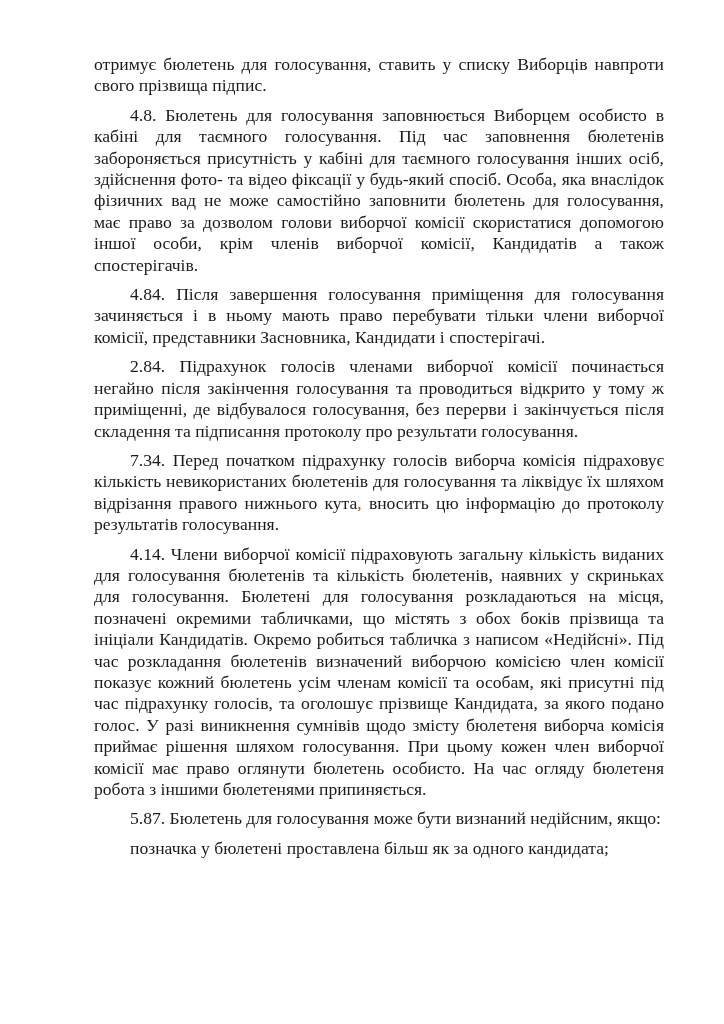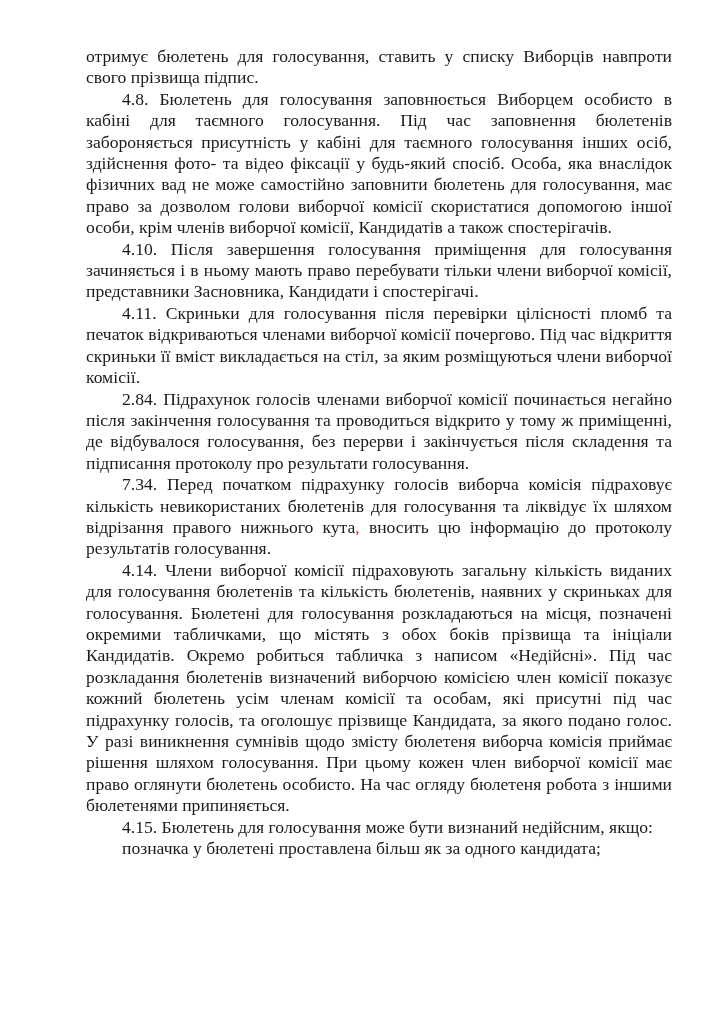--- a/index.html
+++ b/index.html
@@ -18,21 +18,21 @@
     left: 86px;
     top: 46px;
     width: 586px;
     font-family: "Liberation Serif", serif;
     font-size: 17.6px;
     line-height: 21.4px;
     color: #1a1a1a;
     text-align: justify;
   }
   .para {
-    margin: 0;
+    margin: 8px;
     padding: 0;
     text-indent: 0;
   }
   .para.indent {
     text-indent: 36px;
     font-family: Liberation Serif, serif;
   }
   .para.list {
     padding-left: 36px;
     text-align: left;
@@ -43,21 +43,20 @@
   .red {
     color: #d03020;
   }
 </style>
 </head>
 <body>
 
 <div class="page">
   <p class="para continue">отримує бюлетень для голосування, ставить у списку Виборців навпроти свого прізвища підпис.</p>
   <p class="para indent">4.8. Бюлетень для голосування заповнюється Виборцем особисто в кабіні для таємного голосування. Під час заповнення бюлетенів забороняється присутність у кабіні для таємного голосування інших осіб, здійснення фото- та відео фіксації у будь-який спосіб. Особа, яка внаслідок фізичних вад не може самостійно заповнити бюлетень для голосування, має право за дозволом голови виборчої комісії скористатися допомогою іншої особи, крім членів виборчої комісії, Кандидатів а також спостерігачів.</p>
-  <p class="para indent">4.10. Після завершення голосування приміщення для голосування зачиняється і в ньому мають право перебувати тільки члени виборчої комісії, представники Засновника, Кандидати і спостерігачі.</p>
-  <p class="para indent">4.11. Скриньки для голосування після перевірки цілісності пломб та печаток відкриваються членами виборчої комісії почергово. Під час відкриття скриньки її вміст викладається на стіл, за яким розміщуються члени виборчої комісії.</p>
+  <p class="para indent">4.84. Після завершення голосування приміщення для голосування зачиняється і в ньому мають право перебувати тільки члени виборчої комісії, представники Засновника, Кандидати і спостерігачі.</p>
   <p class="para indent">2.84. Підрахунок голосів членами виборчої комісії починається негайно після закінчення голосування та проводиться відкрито у тому ж приміщенні, де відбувалося голосування, без перерви і закінчується після складення та підписання протоколу про результати голосування.</p>
   <p class="para indent"><span>7.34. Перед початком підрахунку голосів виборча комісія підраховує кількість  невикористаних бюлетенів для голосування та ліквідує їх шляхом відрізання  правого нижнього кута</span><span class="red">,</span><span> вносить цю інформацію до протоколу результатів голосування.</span></p>
   <p class="para indent">4.14.  Члени виборчої комісії підраховують загальну кількість виданих для голосування бюлетенів та кількість бюлетенів, наявних у скриньках для голосування. Бюлетені для голосування розкладаються на місця, позначені окремими табличками, що містять з обох боків прізвища та ініціали Кандидатів. Окремо робиться табличка з написом «Недійсні». Під час розкладання бюлетенів визначений виборчою комісією член комісії показує кожний бюлетень усім членам комісії та особам, які присутні під час підрахунку голосів, та оголошує прізвище Кандидата, за якого подано голос. У разі виникнення сумнівів щодо змісту бюлетеня виборча комісія приймає рішення шляхом голосування. При цьому кожен член виборчої комісії має право оглянути бюлетень особисто. На час огляду бюлетеня робота з іншими бюлетенями припиняється.</p>
-  <p class="para indent">4.15.  Бюлетень для голосування може бути визнаний недійсним, якщо:</p>
+  <p class="para indent">5.87.  Бюлетень для голосування може бути визнаний недійсним, якщо:</p>
   <p class="para list">позначка у бюлетені проставлена більш як за одного кандидата;</p>
 
 </div>
 
 </body></html>

